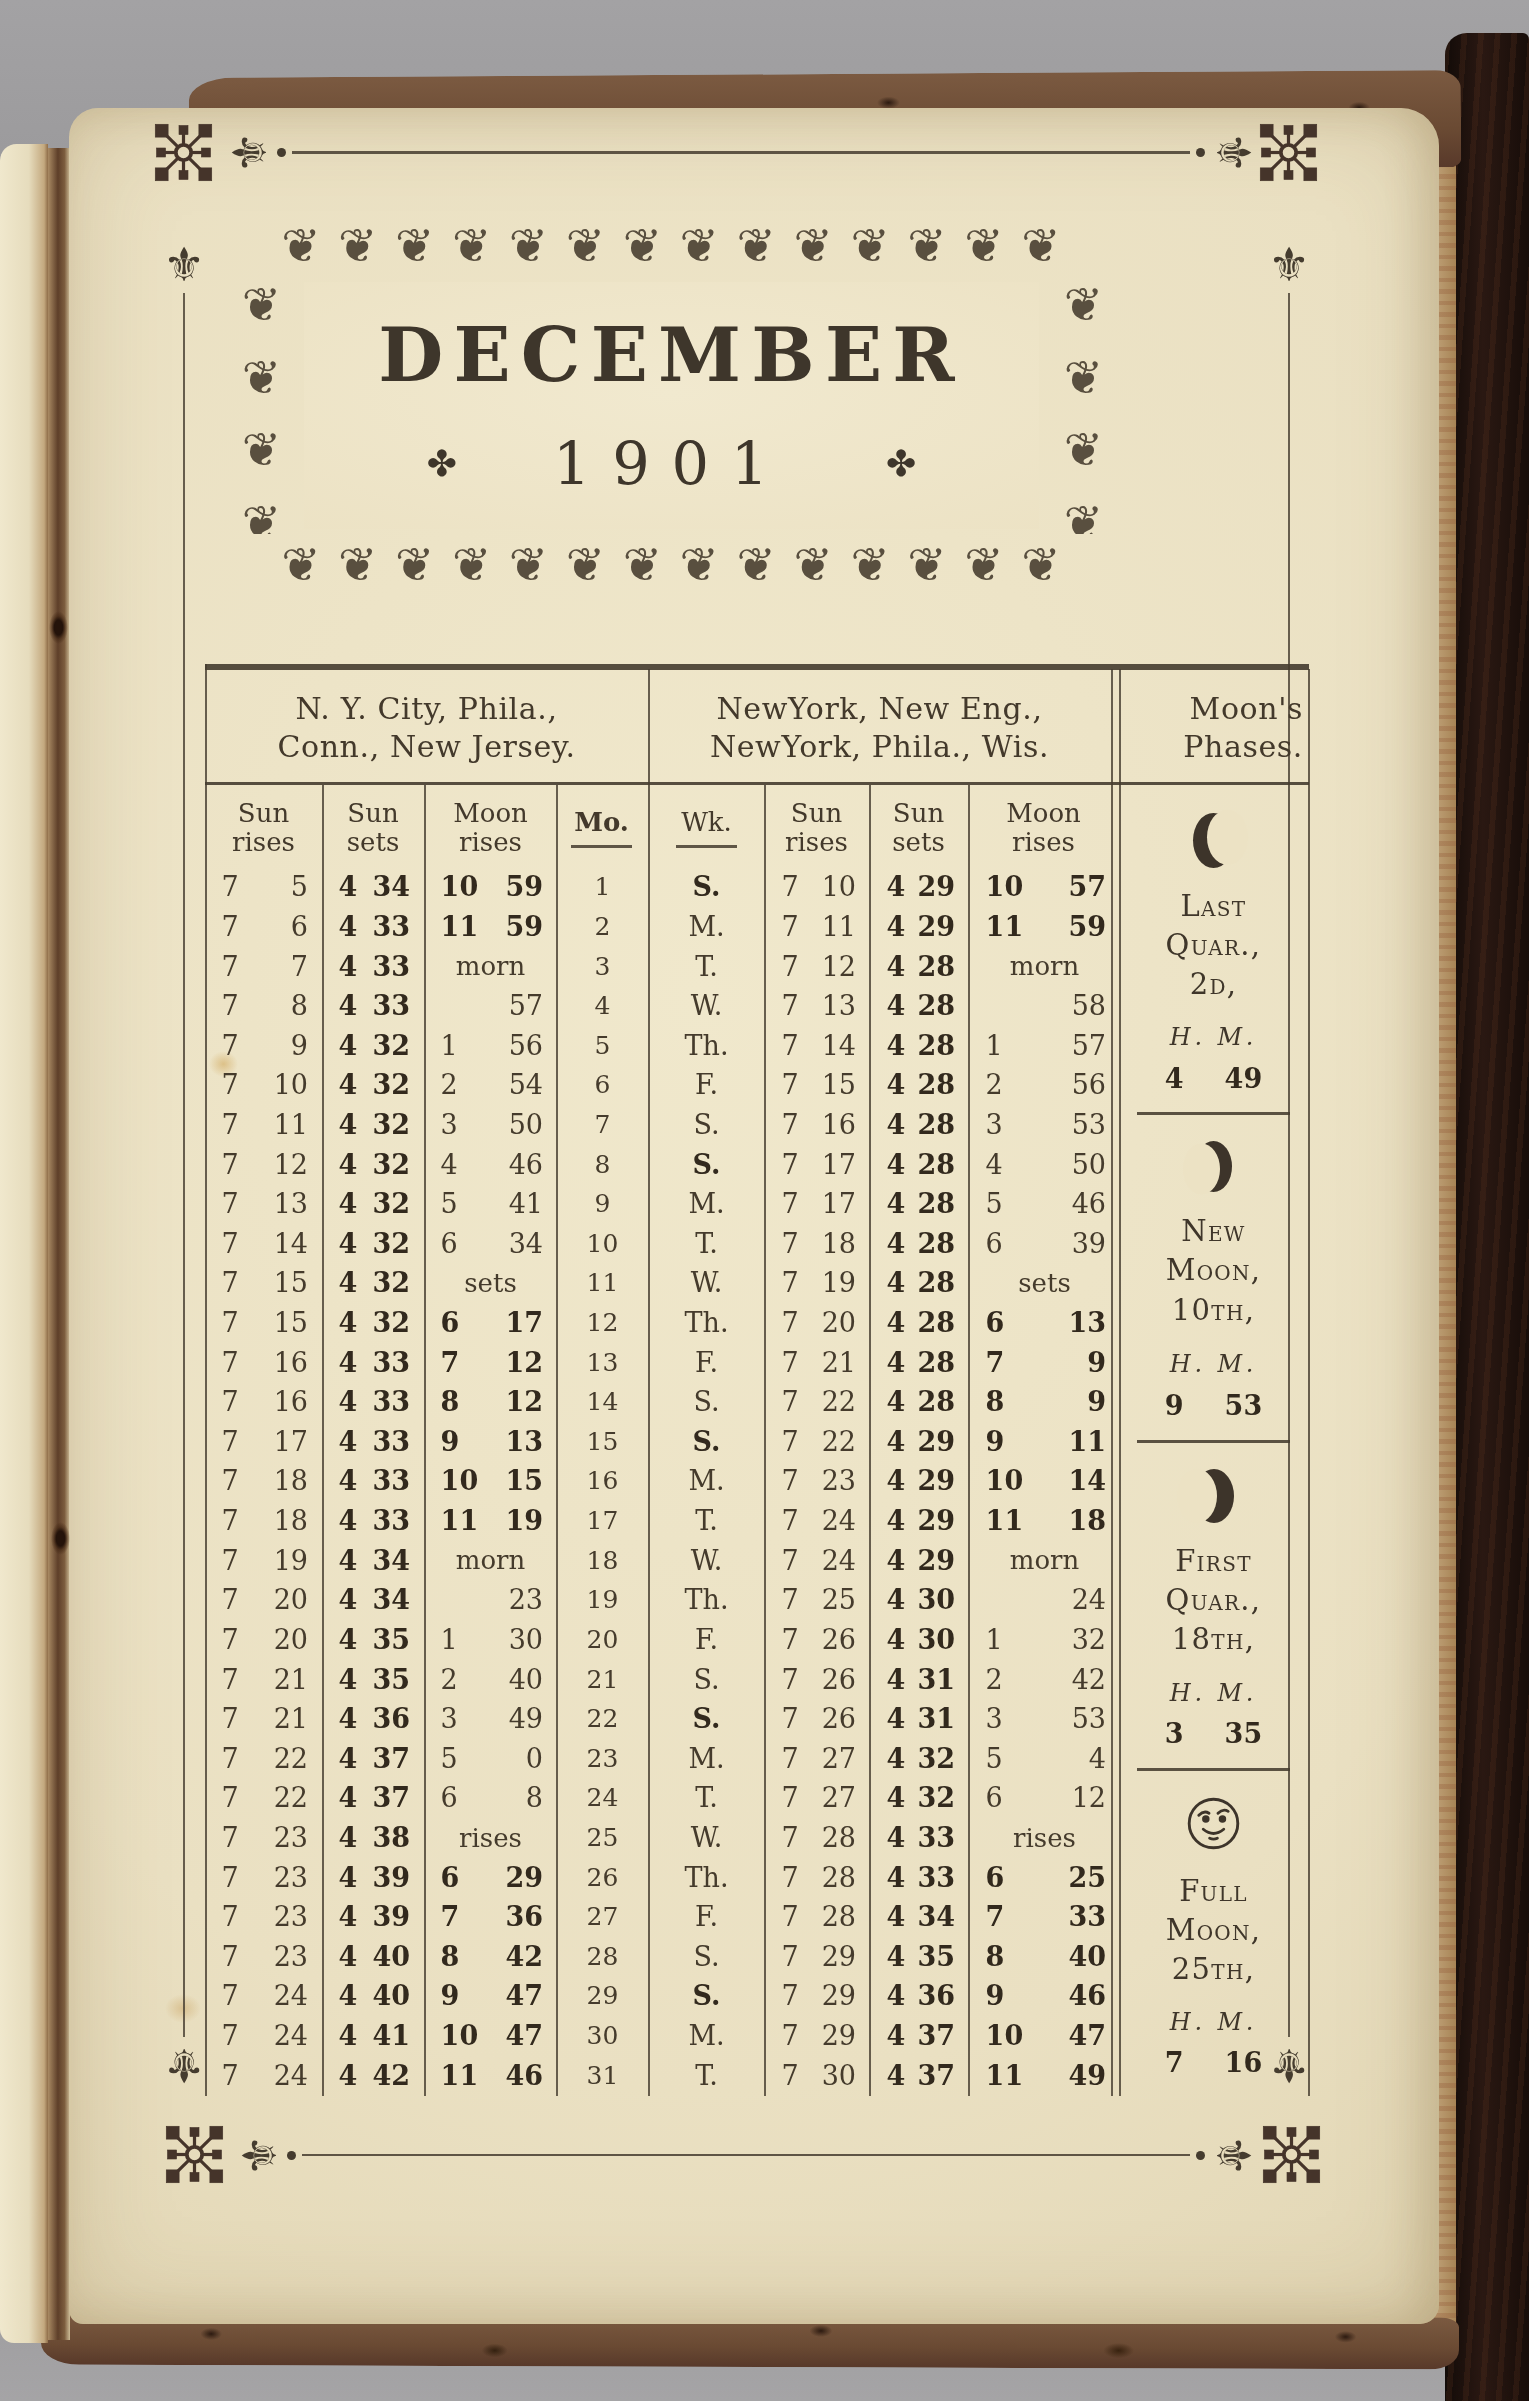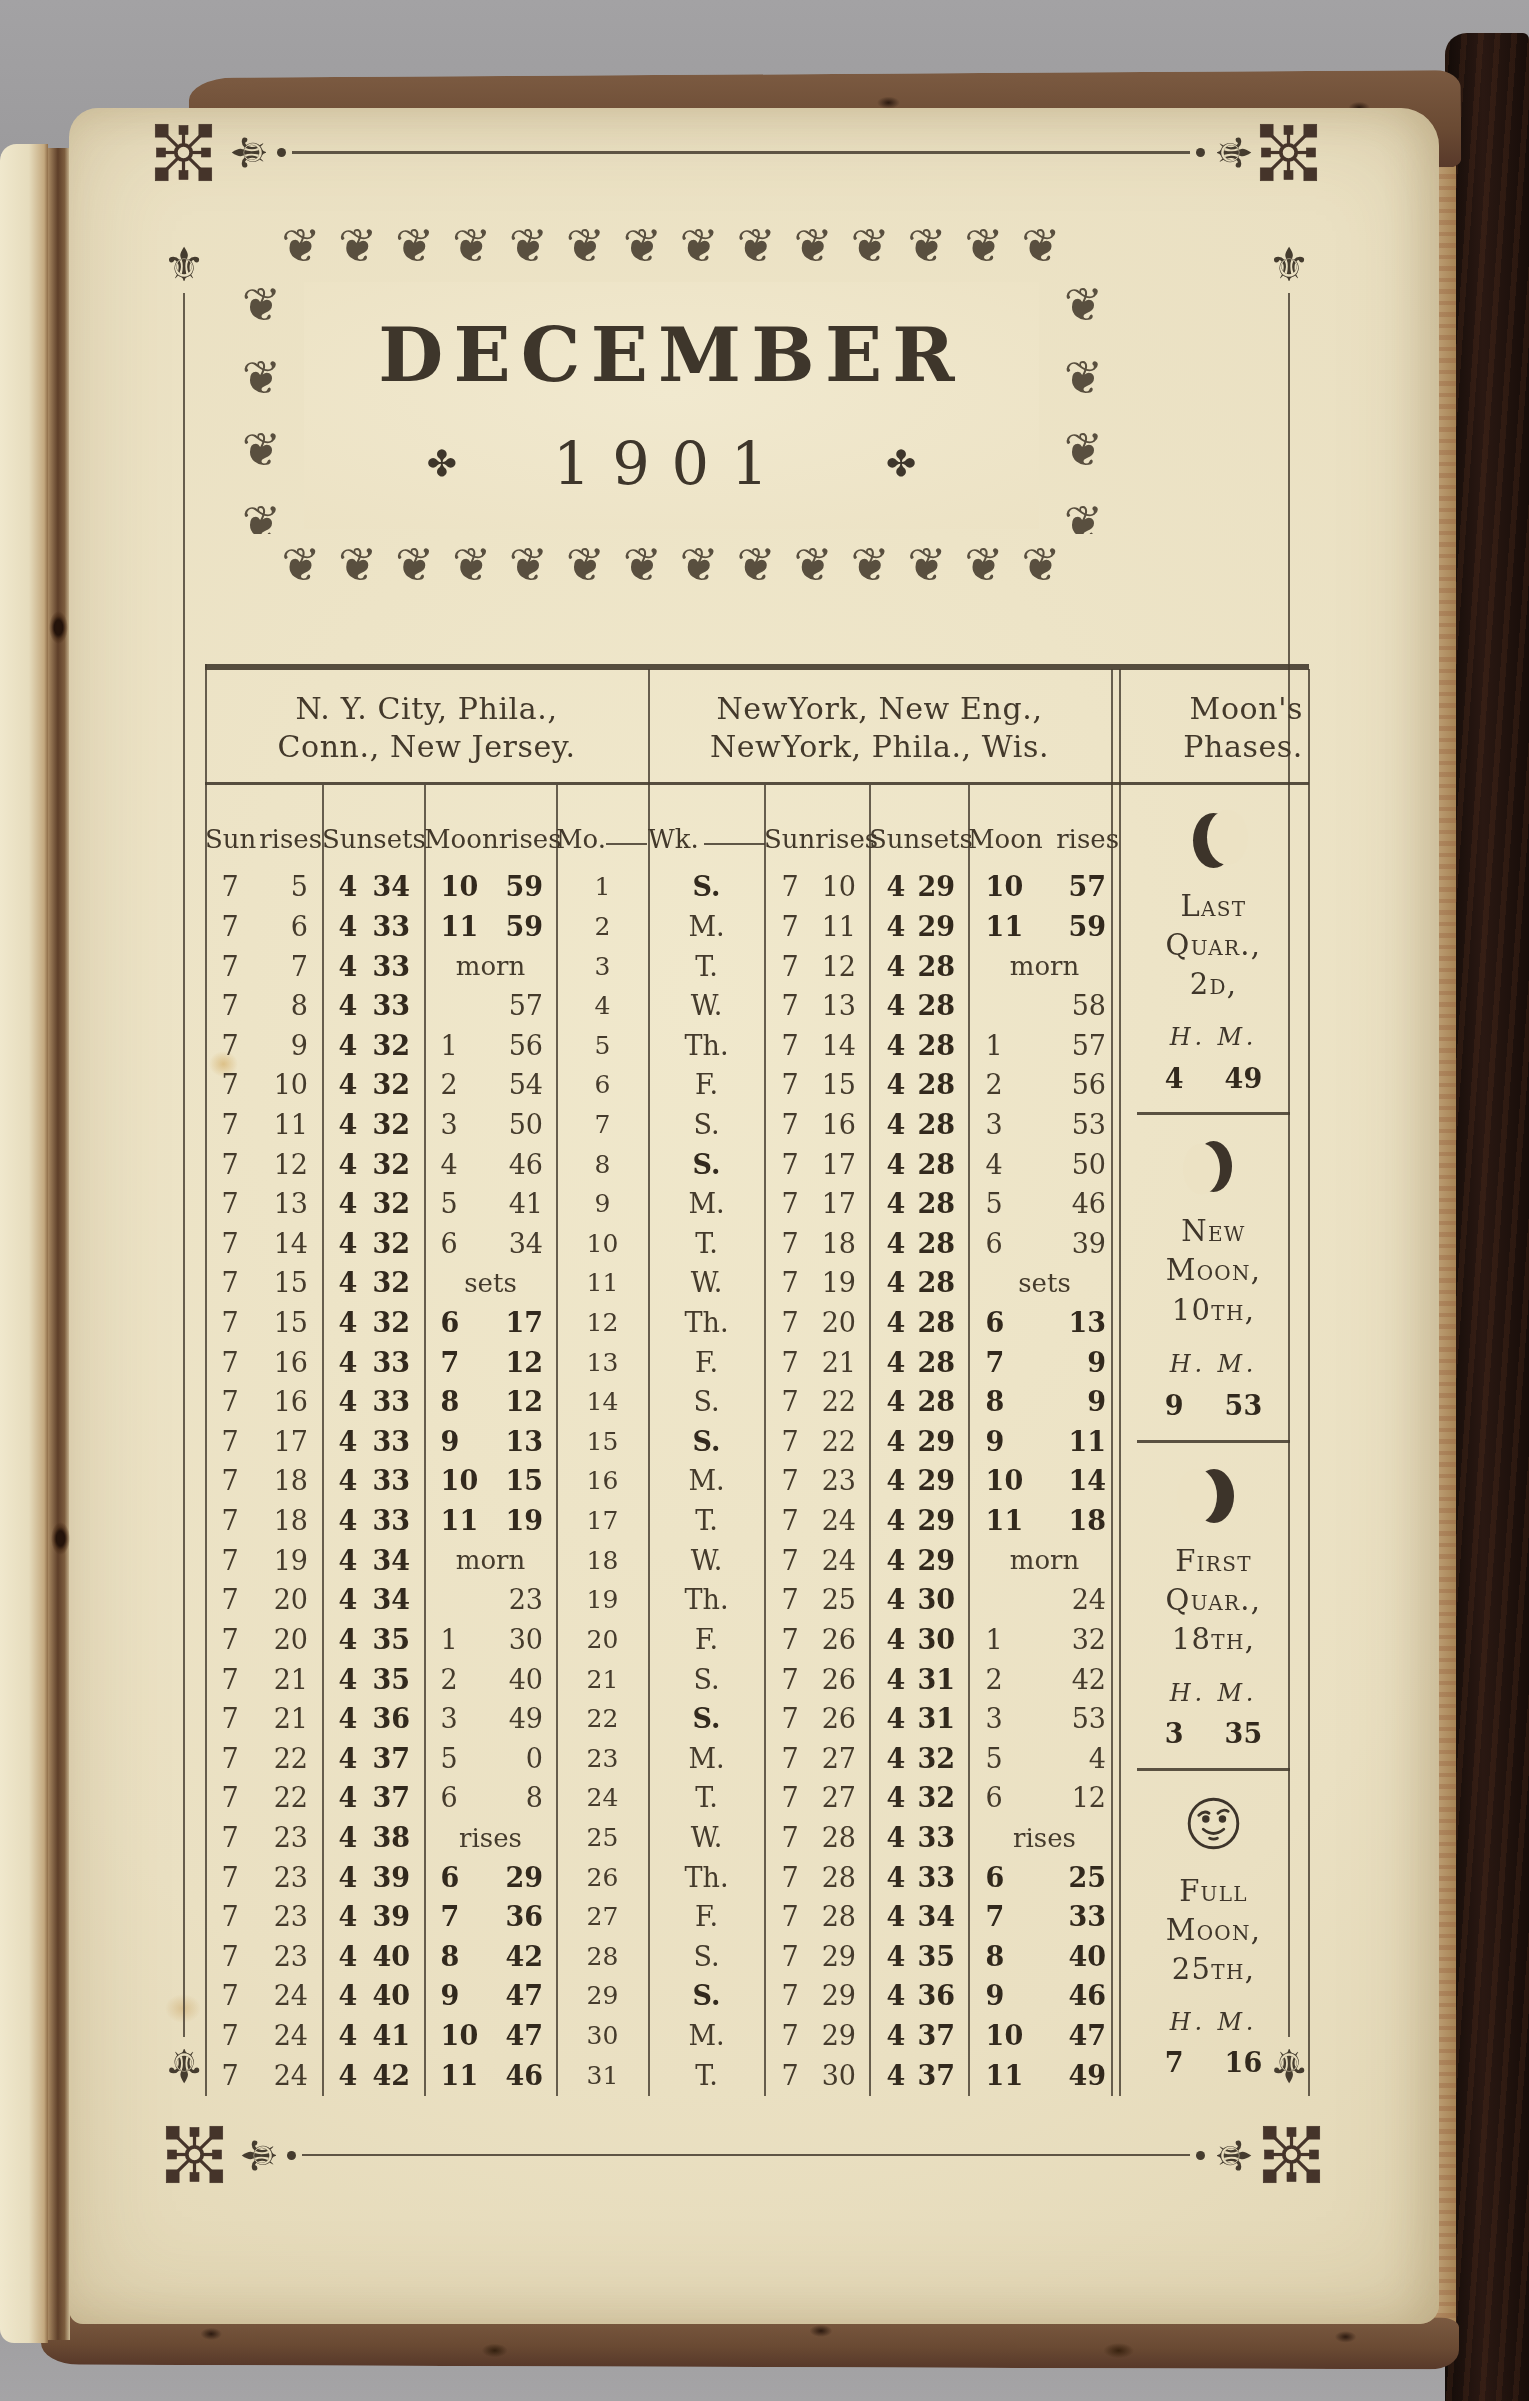--- a/index.html
+++ b/index.html
@@ -50,21 +50,21 @@
   .fr-v{width:61px;height:257px;top:61px;font-size:47px;line-height:59px;letter-spacing:1.3px;writing-mode:vertical-rl;text-align:center;}
   #title-inner{position:absolute;left:74px;top:66px;width:735px;height:247px;background:radial-gradient(110% 110% at 50% 45%,#f1e9cf 0,#ece2c4 70%,#e8ddbd 100%);display:flex;flex-direction:column;align-items:center;justify-content:center;}
   #month-title{font-size:75px;font-weight:700;letter-spacing:10.2px;color:#3e362b;line-height:1;}
   #year-row{display:flex;align-items:center;gap:96px;margin-top:42px;color:#3e362b;}
   #year-row .orn{font-size:36px;line-height:1;font-family:"DejaVu Sans",sans-serif;}
   #year{font-size:59px;font-weight:400;letter-spacing:21.7px;line-height:1;text-indent:0;}
 
   
   .hrule{background:var(--ink);opacity:.9;}
   .region-cell{position:absolute;top:565px;height:110px;display:flex;flex-direction:column;justify-content:center;text-align:center;font-size:30px;line-height:1.28;letter-spacing:0.6px;color:#43392b;}
-  .colhead{position:absolute;top:682px;height:76px;display:flex;flex-direction:row;align-items:center;justify-content:space-between;font-size:26px;line-height:1.12;color:#43392b;margin-top:12px;}
+  .colhead{position:absolute;top:682px;height:76px;display:flex;flex-direction:column;align-items:center;justify-content:center;font-size:26px;line-height:1.12;color:#43392b;}
   .colhead .dash{width:61px;height:2.5px;background:var(--ink);margin-top:7.6px;opacity:.85;}
   #data-grid{left:136px;top:759px;width:914px;height:1228px;display:grid;
     grid-template-columns:117px 102px 133px 91px 117px 105px 99px 151px;
     grid-template-rows:repeat(31,1fr);align-items:center;font-size:27px;color:#453b2c;}
   .cell{display:flex;align-items:baseline;height:100%;align-items:center;}
   .pair{justify-content:space-between;padding:0 14px 0 16.6px;}
   .pair .m{min-width:37px;text-align:right;}
   .bold{font-weight:700;color:var(--ink-bold);}
   .center{justify-content:center;}
   .monum{font-size:25px;}
@@ -281,21 +281,21 @@
           <span>rises</span>
         </div>
         <div class="colhead" style="left: 253px; width: 102px;">
           <span>Sun</span>
           <span>sets</span>
         </div>
         <div class="colhead" style="left: 355px; width: 133px;">
           <span>Moon</span>
           <span>rises</span>
         </div>
-        <div class="colhead" style="left: 487px; width: 91px;">
+        <div class="colhead" style="left: 487px; width: 91px; font-weight: bold;">
           <span>Mo.</span>
           <span class="dash"></span>
         </div>
         <div class="colhead" style="left: 579px; width: 117px;">
           <span>Wk.</span>
           <span class="dash"></span>
         </div>
         <div class="colhead" style="left: 695px; width: 105px;">
           <span>Sun</span>
           <span>rises</span>

